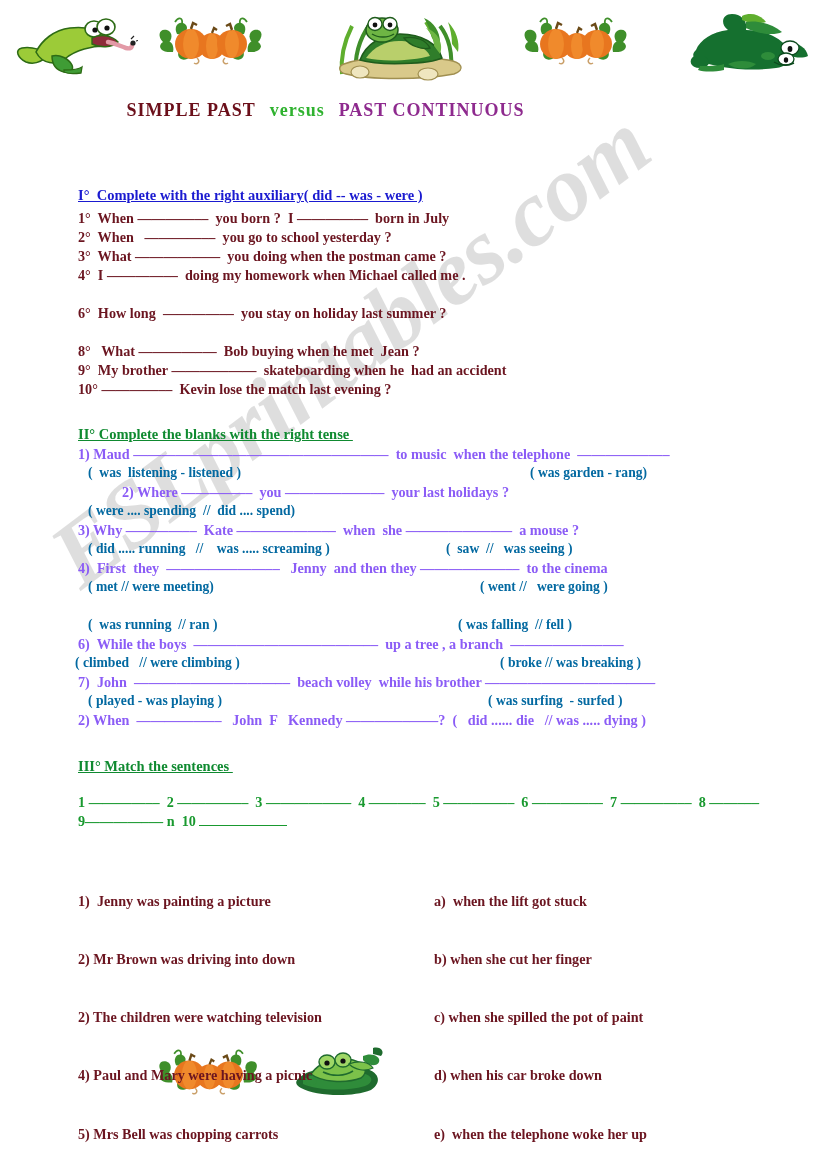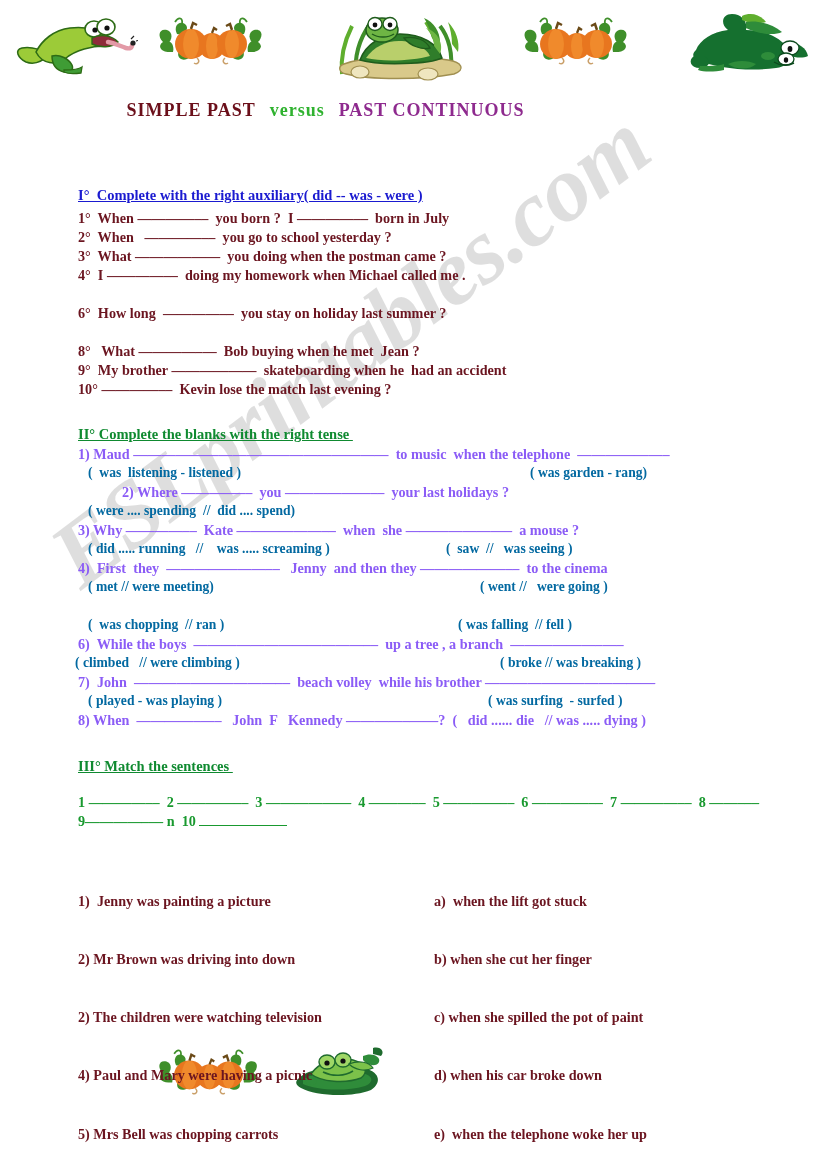--- a/index.html
+++ b/index.html
@@ -288,32 +288,32 @@
     <div class="sub" style="left:88px;top:487px;">( were .... spending  //  did .... spend)</div>
 
     <div class="line purple" style="left:78px;top:506px;">3) Why ————––  Kate ——————––  when  she ———————–  a mouse ?</div>
     <div class="sub" style="left:88px;top:525px;">( did ..... running   //    was ..... screaming )</div>
     <div class="sub" style="left:446px;top:525px;">(  saw  //   was seeing )</div>
 
     <div class="line purple" style="left:78px;top:544px;">4)  First  they  ———————––   Jenny  and then they ——————––  to the cinema</div>
     <div class="sub" style="left:88px;top:563px;">( met // were meeting)</div>
     <div class="sub" style="left:480px;top:563px;">( went //   were going )</div>
 
-    <div class="sub" style="left:88px;top:601px;">(  was chopping  // ran )</div>
+    <div class="sub" style="left:88px;top:601px;">(  was running  // ran )</div>
     <div class="sub" style="left:458px;top:601px;">( was falling  // fell )</div>
 
     <div class="line purple" style="left:78px;top:620px;">6)  While the boys  ————————————––  up a tree , a branch  ——————–—–</div>
     <div class="sub" style="left:75px;top:639px;">( climbed   // were climbing )</div>
     <div class="sub" style="left:500px;top:639px;">( broke // was breaking )</div>
 
     <div class="line purple" style="left:78px;top:658px;">7)  John  ——————————––  beach volley  while his brother ————————————</div>
     <div class="sub" style="left:88px;top:677px;">( played - was playing )</div>
     <div class="sub" style="left:488px;top:677px;">( was surfing  - surfed )</div>
 
-    <div class="line purple" style="left:78px;top:696px;">8) When  ————–—–   John  F   Kennedy ————–——?  (   did ...... die   // was ..... dying )</div>
+    <div class="line purple" style="left:78px;top:696px;">2) When  ————–—–   John  F   Kennedy ————–——?  (   did ...... die   // was ..... dying )</div>
 
     <div class="heading green" style="left:78px;top:742px;">III° Match the sentences </div>
 
     <div class="line green" style="left:78px;top:778px;">1 ————––  2 ————––  3 ——————  4 ———––  5 ————––  6 ————––  7 ————––  8 ——–––</div>
     <div class="line green" style="left:78px;top:796px;"><span>9————––– n  10 </span><span class="blank-solid" style="width:88px;"></span></div>
 
     <div class="match-col" style="left:78px;top:837px;">
       <div>1)  Jenny was painting a picture</div>
       <div>2) Mr Brown was driving into down</div>
       <div>2) The children were watching television</div>

